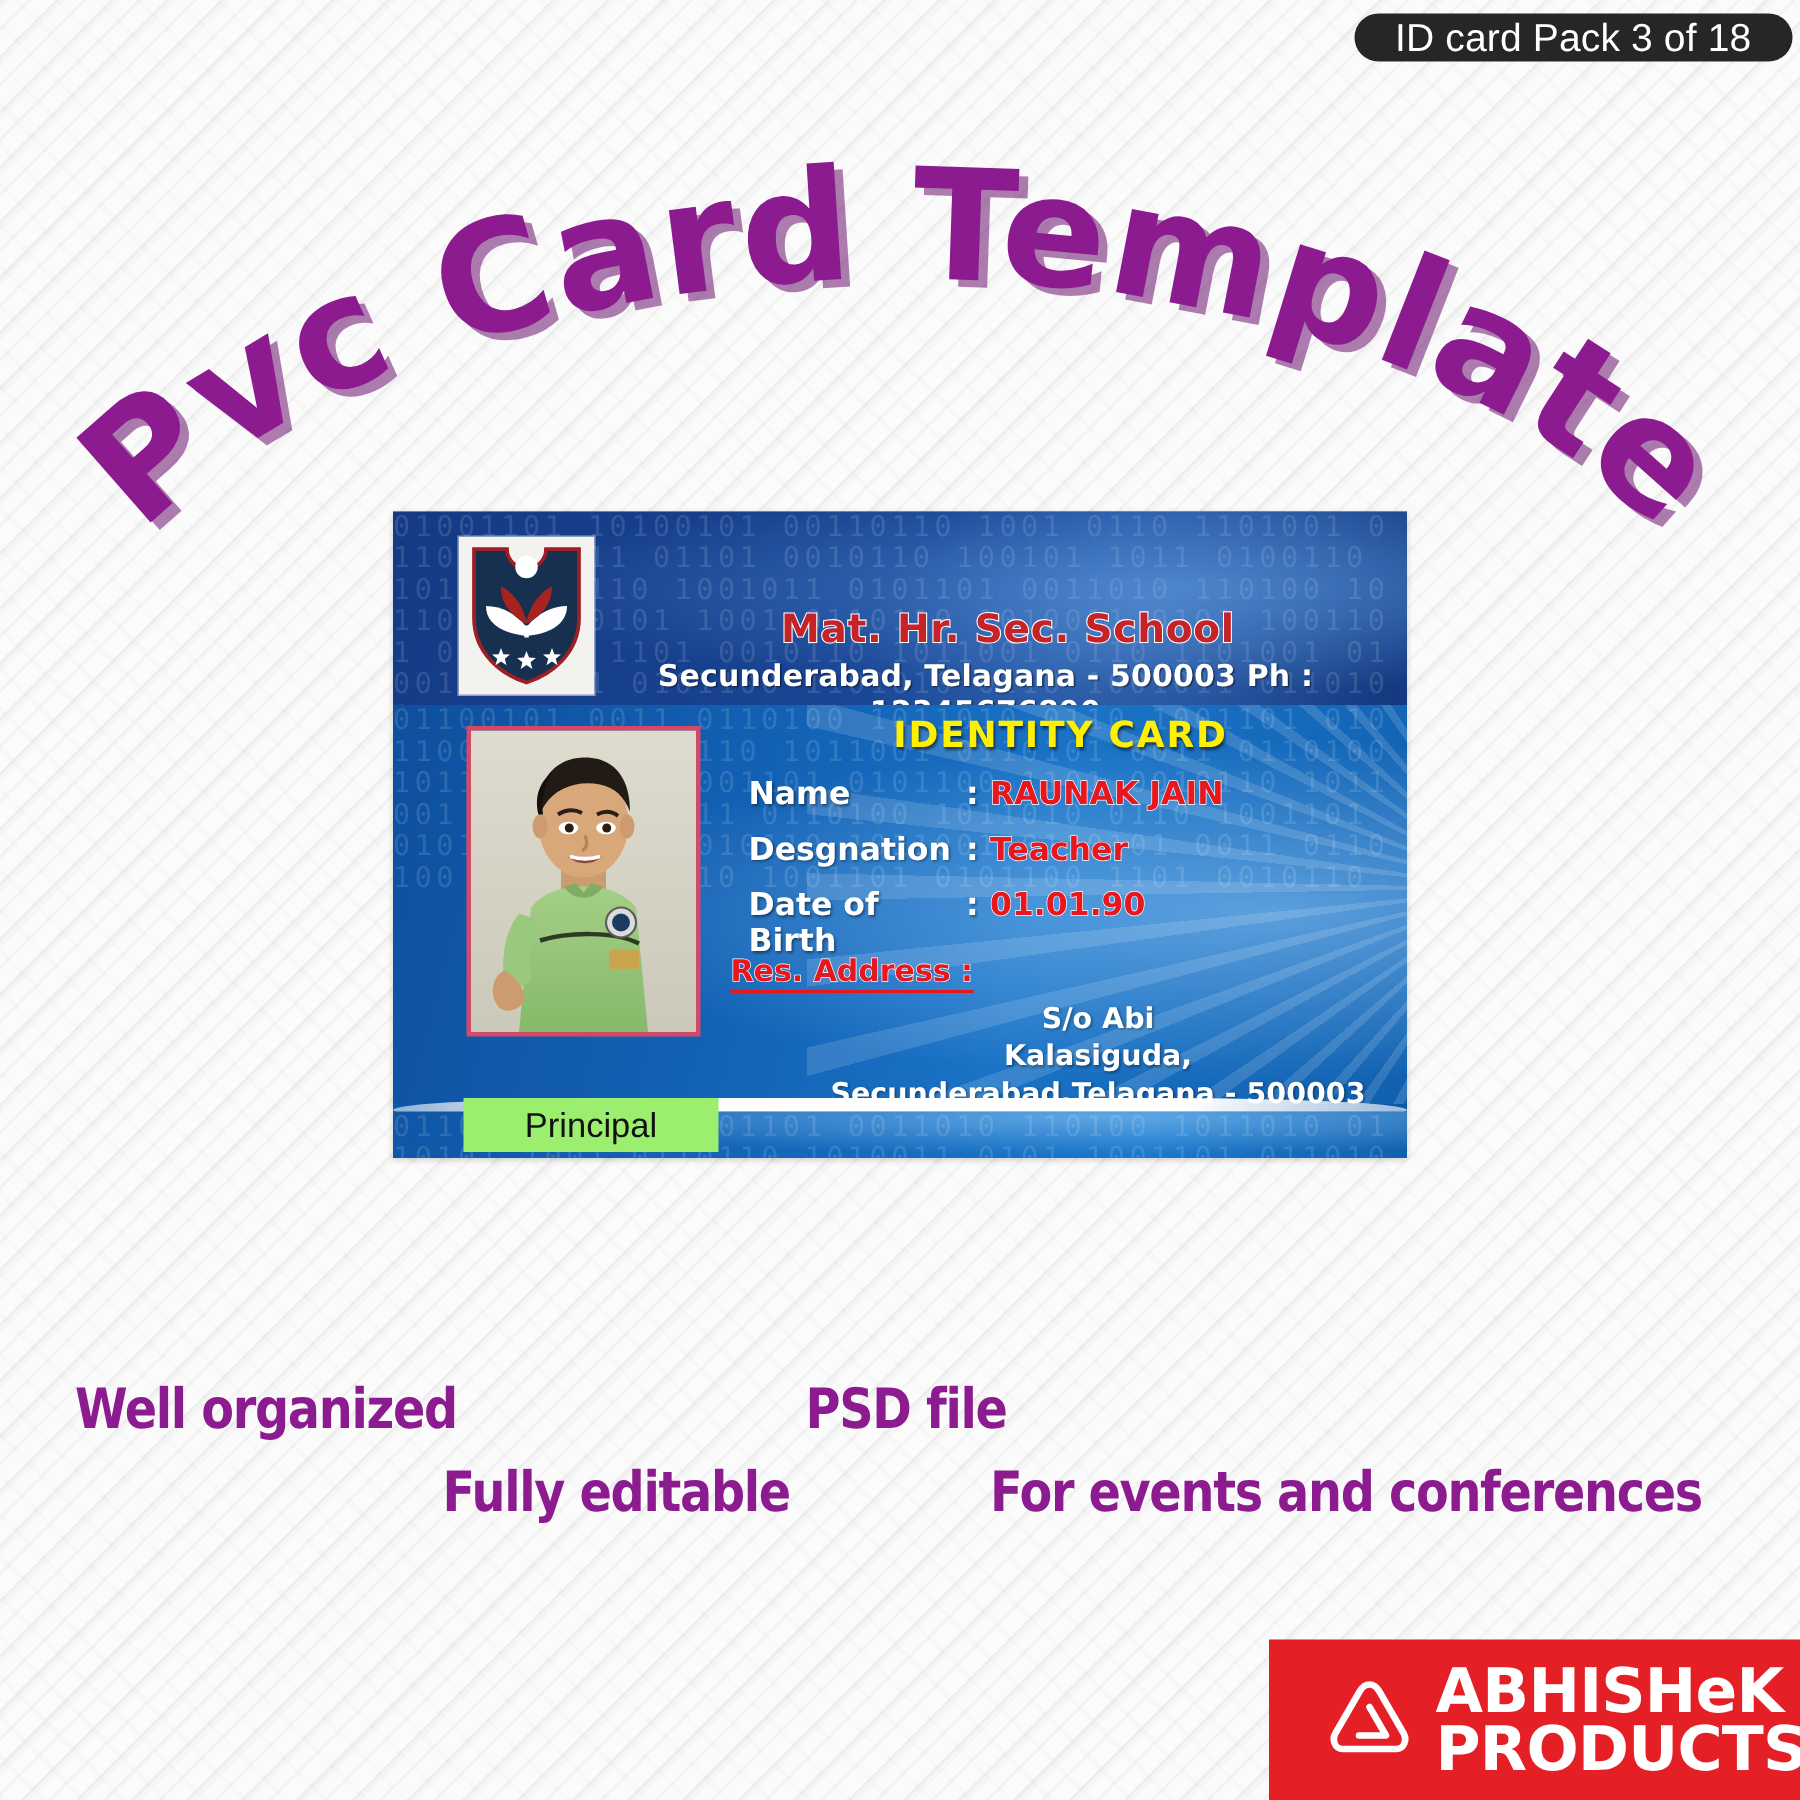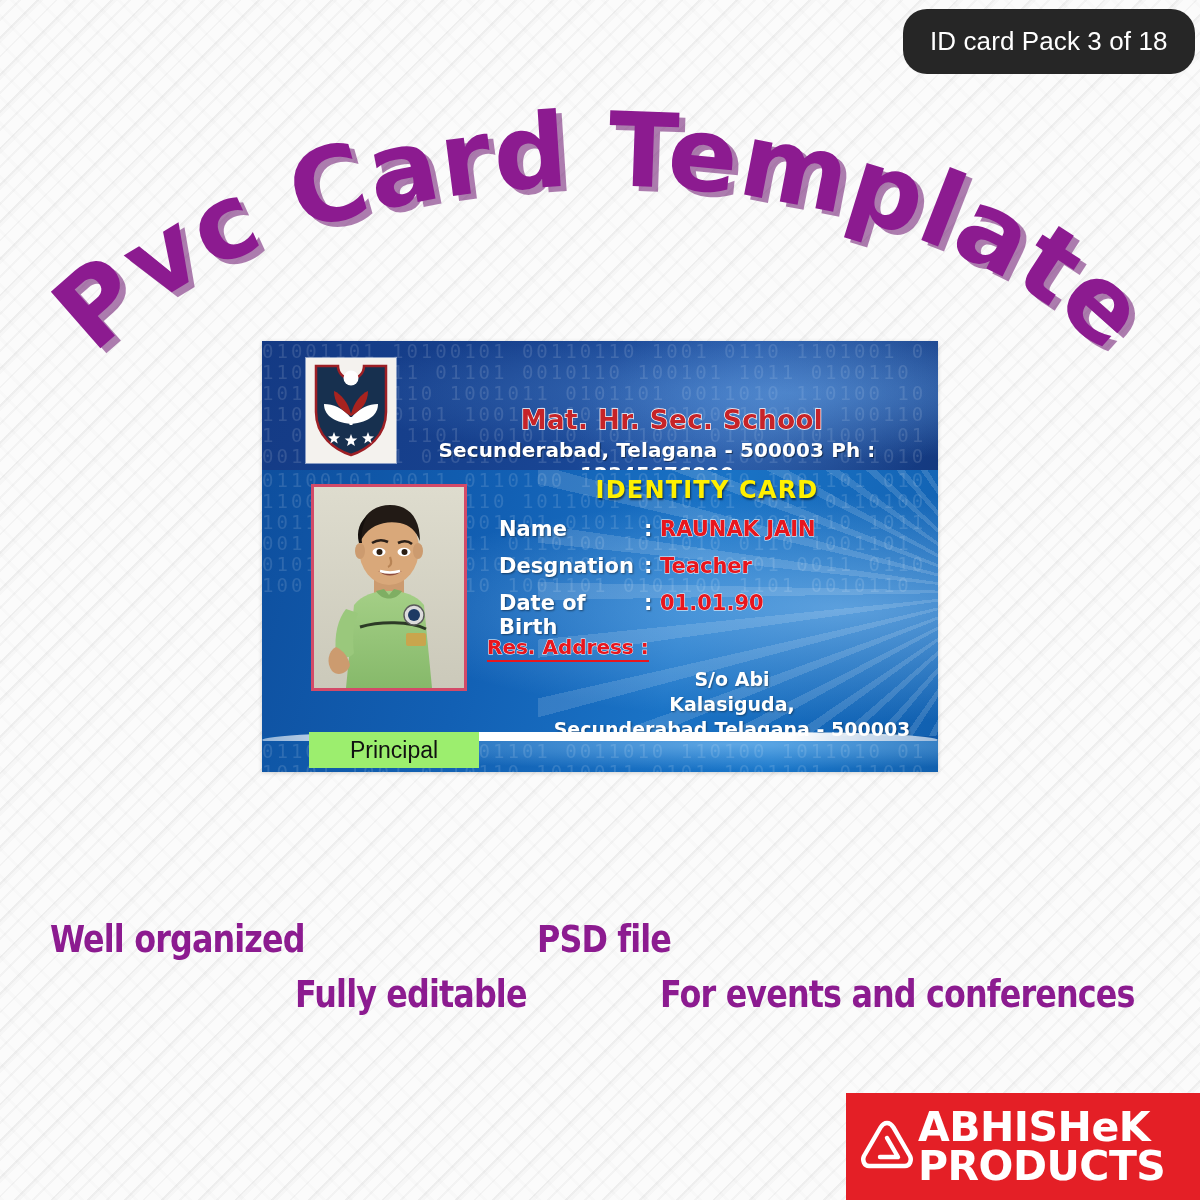--- a/index.html
+++ b/index.html
@@ -13,21 +13,21 @@
     background-color: #fbfbfb;
     background-image:
       repeating-linear-gradient(135deg, rgba(0,0,0,0.030) 0 2px, rgba(0,0,0,0) 2px 13px),
       repeating-linear-gradient(135deg, rgba(0,0,0,0.018) 0 5px, rgba(0,0,0,0) 5px 26px),
       repeating-linear-gradient(45deg, rgba(0,0,0,0.012) 0 3px, rgba(0,0,0,0) 3px 19px);
   }
 
   
   .pack-badge {
     position: absolute; top: 9px; left: 903px;
-    height: 65px; padding: 15px 27px;
+    height: 32px; padding: 15px 27px;
     display: flex; align-items: center; justify-content: center;
     background: #262626; color: #ffffff;
     border-radius: 24px;
     font-size: 26px; letter-spacing: .1px; white-space: nowrap;
   }
 
   
   .arc-wrap {
     position: absolute; left: 0; top: 88px;
     width: 1200px; height: 270px;
@@ -219,22 +219,22 @@
   #feat-well      { left: 50px;  top: 918px; }
   #feat-psd       { left: 537px; top: 918px; }
   #feat-fully     { left: 295px; top: 973px; }
   #feat-events    { left: 660px; top: 973px; }
 
   
   .brand {
     position: absolute; left: 846px; top: 1093px;
     width: 354px; height: 107px;
     background: #e41f26;
-    display: flex; align-items: center; 
-    padding-left: 10px;
+    display: flex; align-items: center; gap: 13px;
+    padding-left: 36px;
   }
   .brand-mark { width: 62px; height: 62px; flex: 0 0 62px; }
   .brand-words {
     display: flex; flex-direction: column;
     line-height: .93;
   }
   .brand-words span {
     font-family: "DejaVu Sans", sans-serif;
     font-weight: bold;
     font-size: 41px;

